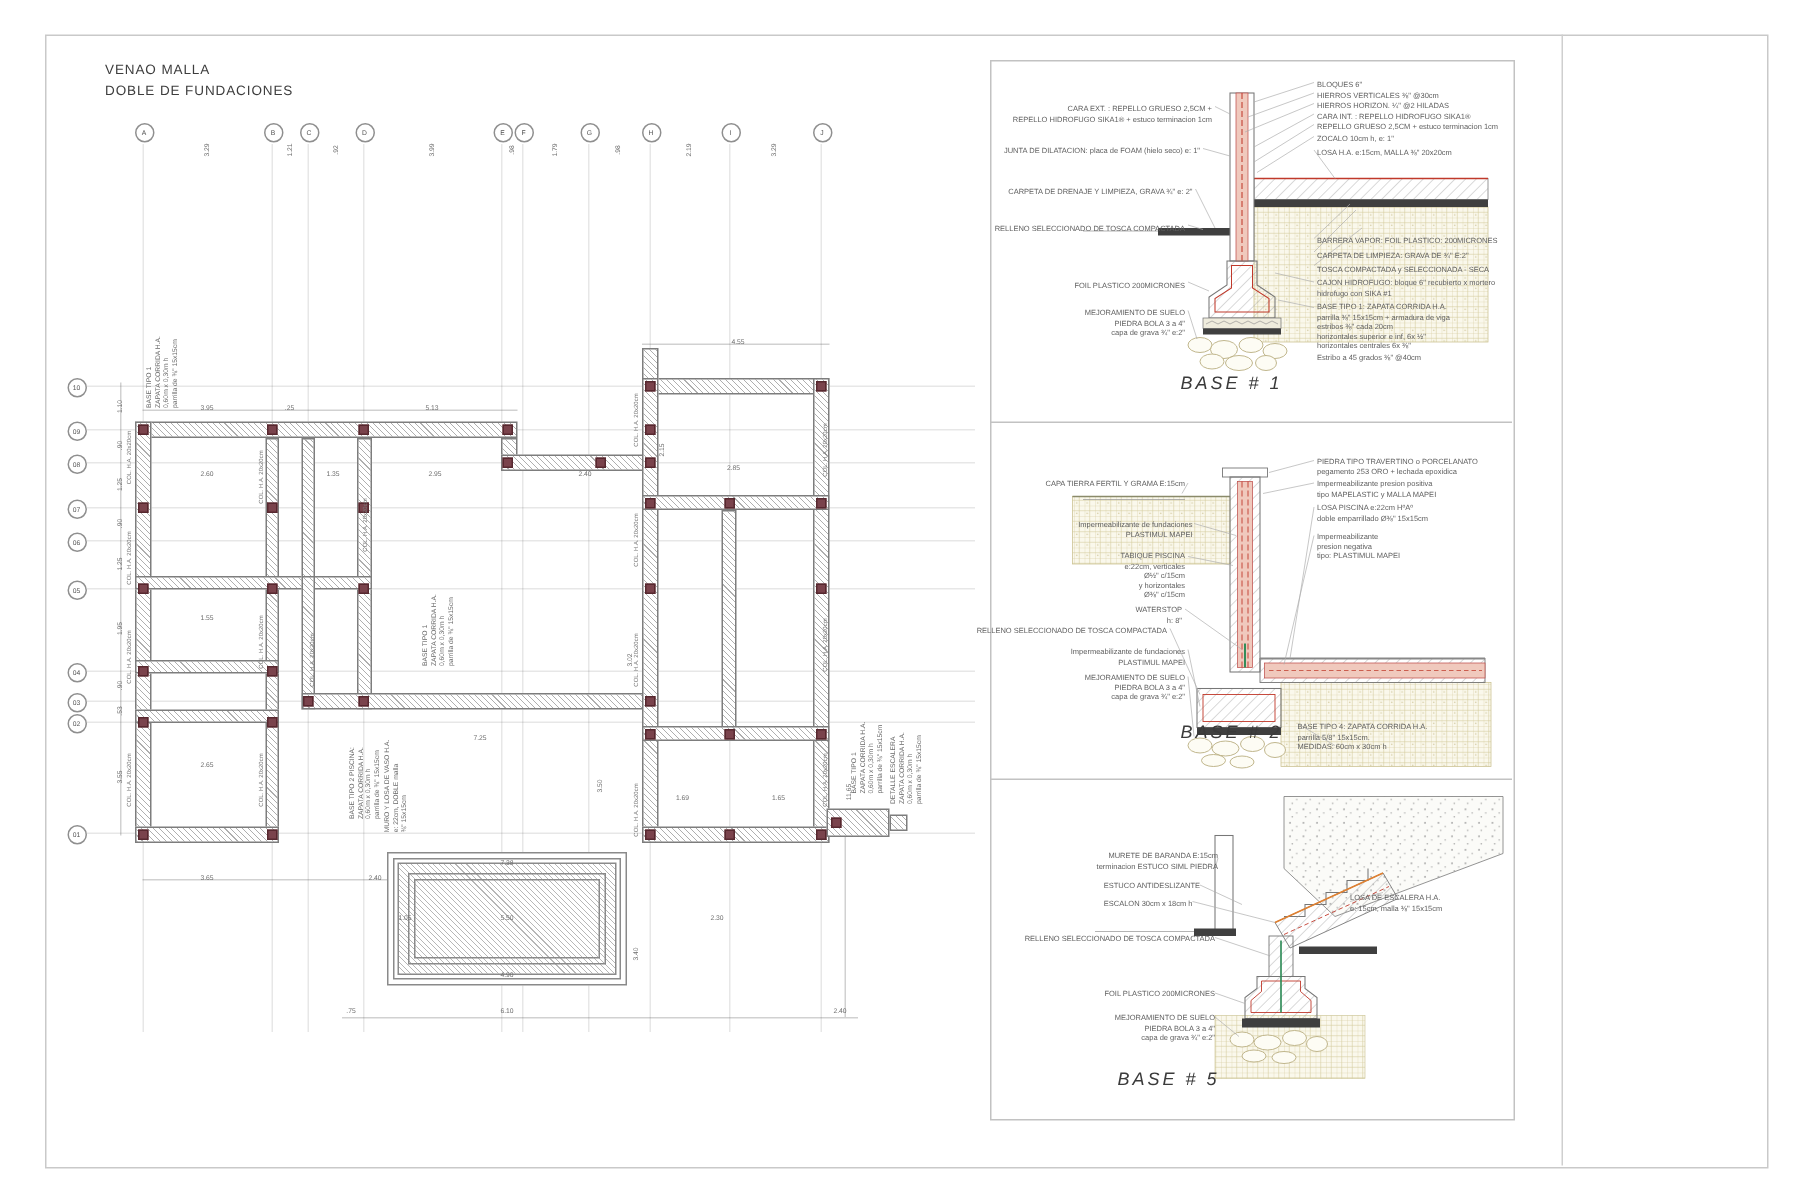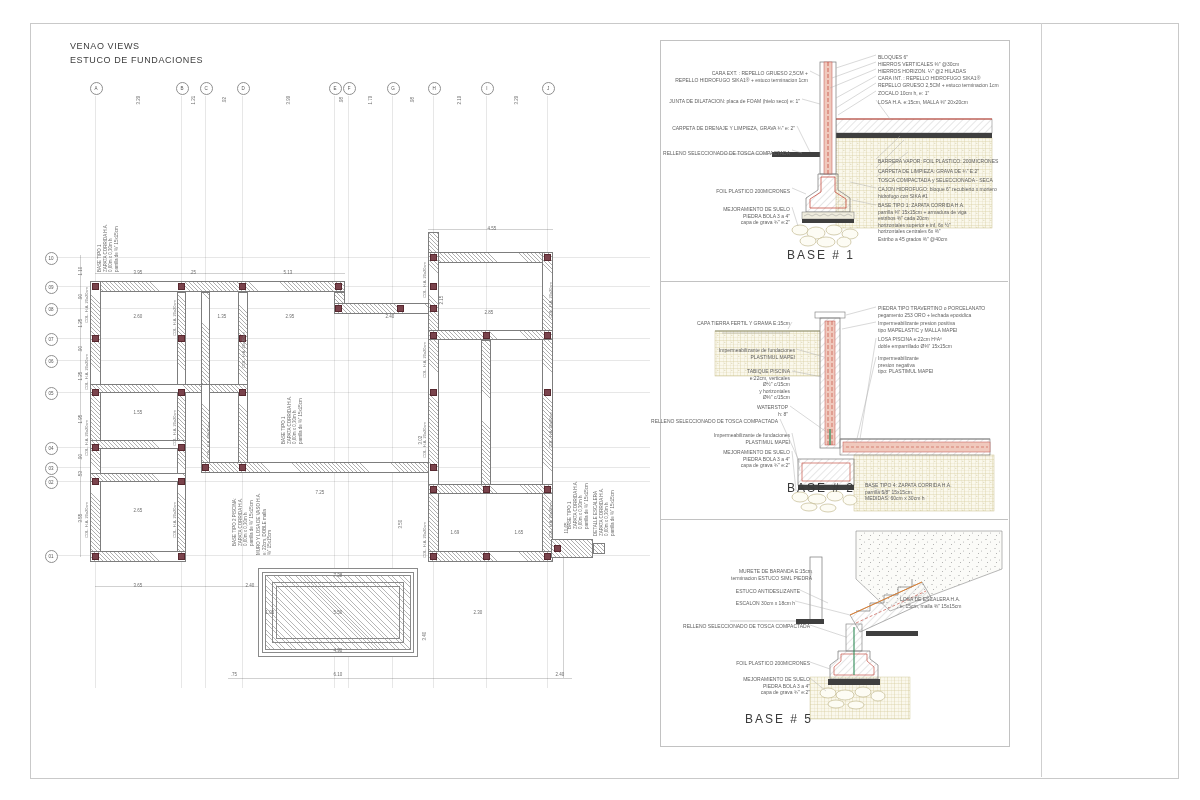--- a/index.html
+++ b/index.html
@@ -7,21 +7,21 @@
           font-family:"Liberation Sans",sans-serif;}
   .sheet-border{position:absolute;left:30px;top:23px;width:1147px;height:754px;
                 border:1px solid #c9c9c9;}
   .strip-line{position:absolute;left:1041px;top:23px;width:1px;height:754px;background:#cfcfcf;}
   .sheet-title{position:absolute;left:70px;top:40px;font-size:9px;letter-spacing:.6px;
                color:#3d3d3d;line-height:1.55;}
   .details-box{position:absolute;left:660px;top:40px;width:348px;height:705px;
                border:1px solid #c2c2c2;background:#fff;}
   .panel-divider{position:absolute;left:660px;width:348px;height:1px;background:#c2c2c2;}
   .panel-svg{position:absolute;}
-  .base-title{position:absolute;font-size:12px;letter-spacing:2px;color:#3a3a3a;}
+  .base-title{position:absolute;font-size:12px;letter-spacing:2px;color:#3a3a3a;font-style:italic;}
   .gline-v{position:absolute;width:1px;background:rgba(70,70,70,.13);}
   .gline-h{position:absolute;height:1px;background:rgba(70,70,70,.13);}
   .dline{position:absolute;background:rgba(90,90,90,.28);}
   .gbubble{position:absolute;width:11px;height:11px;border:.5px solid #8f8f8f;border-radius:50%;
            background:#fff;color:#555;font-size:4.5px;line-height:11px;text-align:center;z-index:5;}
   .wall{position:absolute;background:#fff;box-sizing:border-box;border:.5px solid #7d7d7d;
         background-image:repeating-linear-gradient(45deg,rgba(95,95,95,.5) 0px,rgba(95,95,95,.5) .5px,transparent .5px,transparent 2.8px);z-index:2;}
   .colsq{position:absolute;width:7px;height:7px;background:#7a434c;border:.5px solid #57282f;
          box-sizing:border-box;z-index:3;}
   .dim{position:absolute;font-size:4.5px;color:#6e6e6e;white-space:nowrap;z-index:4;
@@ -37,22 +37,22 @@
         background-image:repeating-linear-gradient(45deg,rgba(95,95,95,.45) 0px,rgba(95,95,95,.45) .5px,transparent .5px,transparent 2.6px);}
 </style>
 </head>
 <body>
 
 <div id="canvas">
   <div class="sheet-border"></div>
   <div class="strip-line"></div>
 
   <div class="sheet-title">
-    <div>VENAO VIEWS</div>
-    <div>ESTUCO DE FUNDACIONES</div>
+    <div>VENAO MALLA</div>
+    <div>DOBLE DE FUNDACIONES</div>
   </div>
 
   <div id="plan"></div>
 
   <div class="details-box"></div>
   <div class="panel-divider" style="top:281px"></div>
   <div class="panel-divider" style="top:519px"></div>
 
   <svg class="panel-svg" style="left:660px;top:40px" width="348" height="241" viewBox="0 0 348 241">
     <defs>

